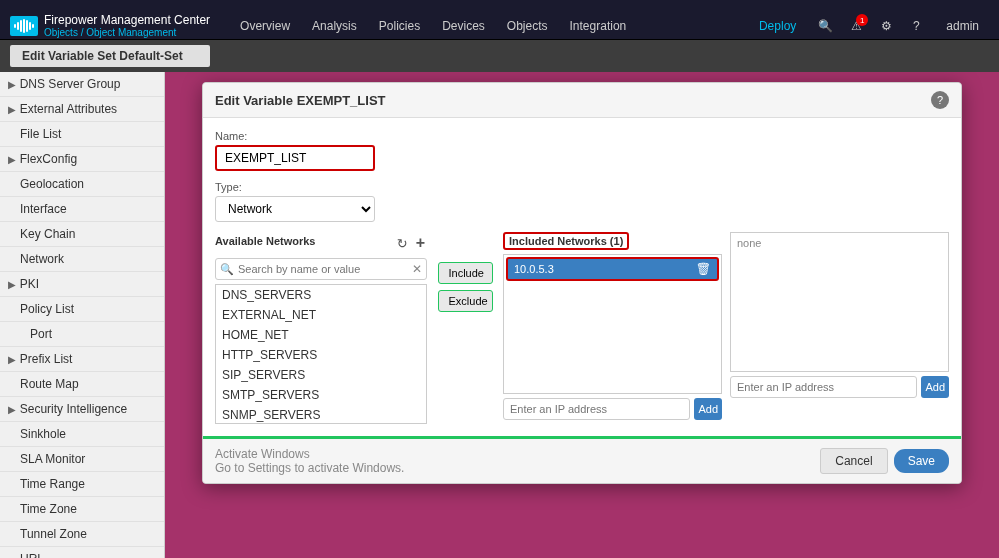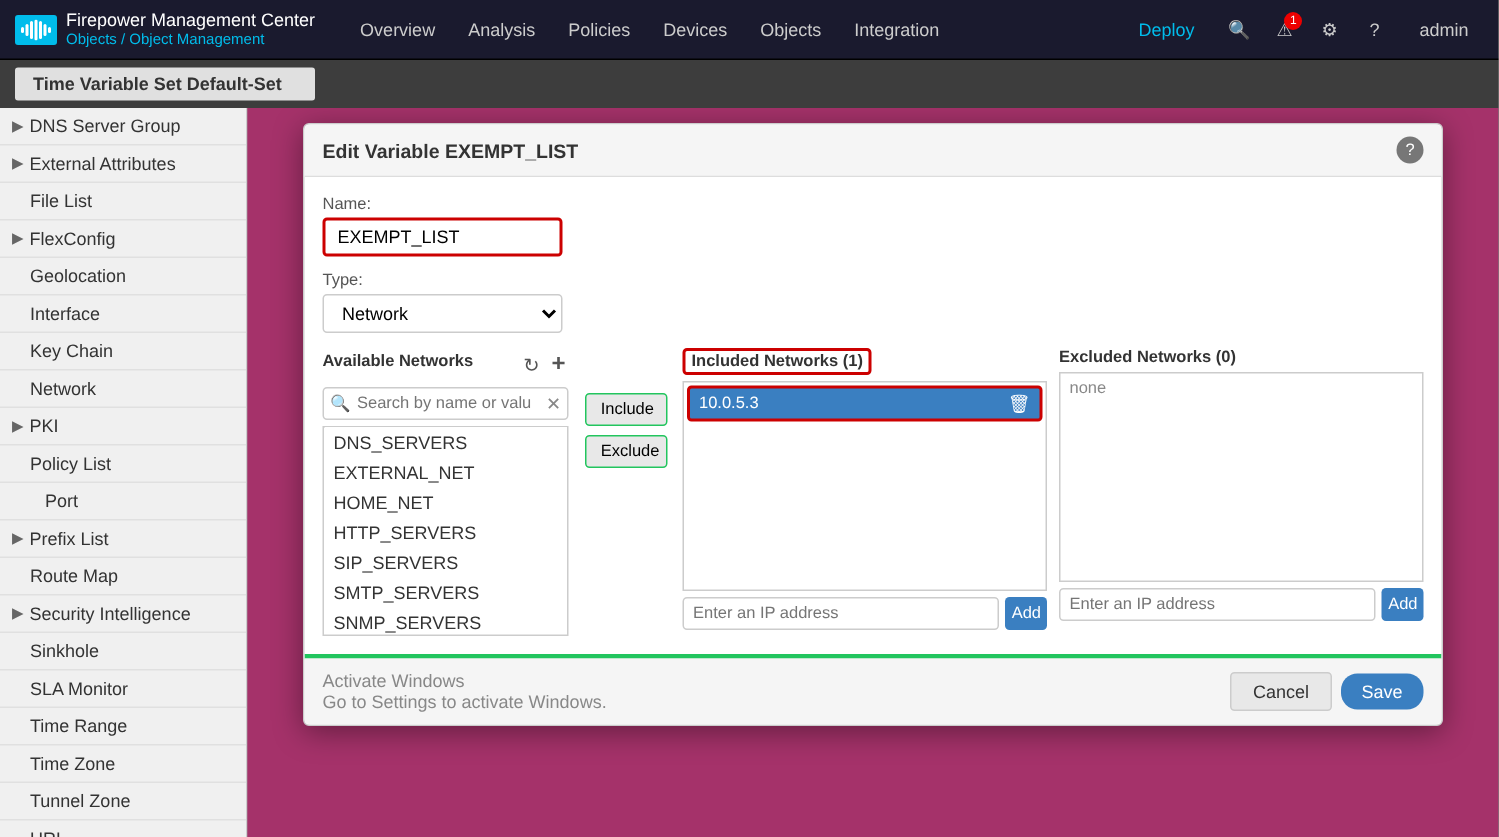--- a/index.html
+++ b/index.html
@@ -19,22 +19,22 @@
       height: 558px;
       position: relative;
       background: #2b2b2b;
     }
 
     
     .top-nav {
       height: 40px;
       background: #1a1a2e;
       display: flex;
-      align-items: center;
-      padding: 12px 10px;
+      align-items: flex-end;
+      padding: 0 10px;
       border-bottom: 1px solid #000;
     }
 
     .logo-area {
       display: flex;
       align-items: center;
       gap: 6px;
       margin-right: 20px;
     }
 
@@ -243,21 +243,21 @@
     }
 
     
     .three-col {
       display: flex;
       gap: 8px;
       margin-top: 8px;
     }
 
     .col-available {
-      width: 164px;
+      width: 212px;
       flex-shrink: 0;
     }
 
     .col-buttons {
       width: 60px;
       display: flex;
       flex-direction: column;
       gap: 6px;
       align-items: center;
       justify-content: flex-start;
@@ -492,21 +492,21 @@
         ⚠
         <span style="position:absolute;top:-2px;right:-2px;background:#e00;color:white;border-radius:50%;font-size:8px;width:12px;height:12px;display:flex;align-items:center;justify-content:center;">1</span>
       </div>
       <div class="nav-icon">⚙</div>
       <div class="nav-icon">?</div>
       <span class="nav-link" style="color:#ccc;">admin</span>
     </div>
   </div>
 
   <div class="secondary-bar">
-    <div class="page-title-bar" style="background:#e0e0e0;padding:4px 12px;font-size:12px;color:#333;border-radius:2px;">Time Variable Set Default-Set</div>
+    <div class="page-title-bar" style="background:#e0e0e0;padding:4px 12px;font-size:12px;color:#333;border-radius:2px;">Edit Variable Set Default-Set</div>
   </div>
 
   <div class="main-layout">
 
     <div class="sidebar">
       <div class="sidebar-item">
         <span class="expand-icon">▶</span>
         <span>DNS Server Group</span>
       </div>
       <div class="sidebar-item">
@@ -639,23 +639,20 @@
                     <span class="delete-icon" style="color:#fff;">🗑</span>
                   </div>
                 </div>
                 <div class="ip-input-row">
                   <input class="ip-input" type="text" placeholder="Enter an IP address" style="">
                   <button class="add-btn">Add</button>
                 </div>
               </div>
 
               <div class="col-excluded">
-                <div style="margin-bottom:4px;">
-                  <span class="col-header">Excluded Networks (0)</span>
-                </div>
                 <div class="network-list-box">
                   <div class="none-text">none</div>
                 </div>
                 <div class="ip-input-row">
                   <input class="ip-input" type="text" placeholder="Enter an IP address" style="">
                   <button class="add-btn">Add</button>
                 </div>
               </div>
             </div>
           </div>

